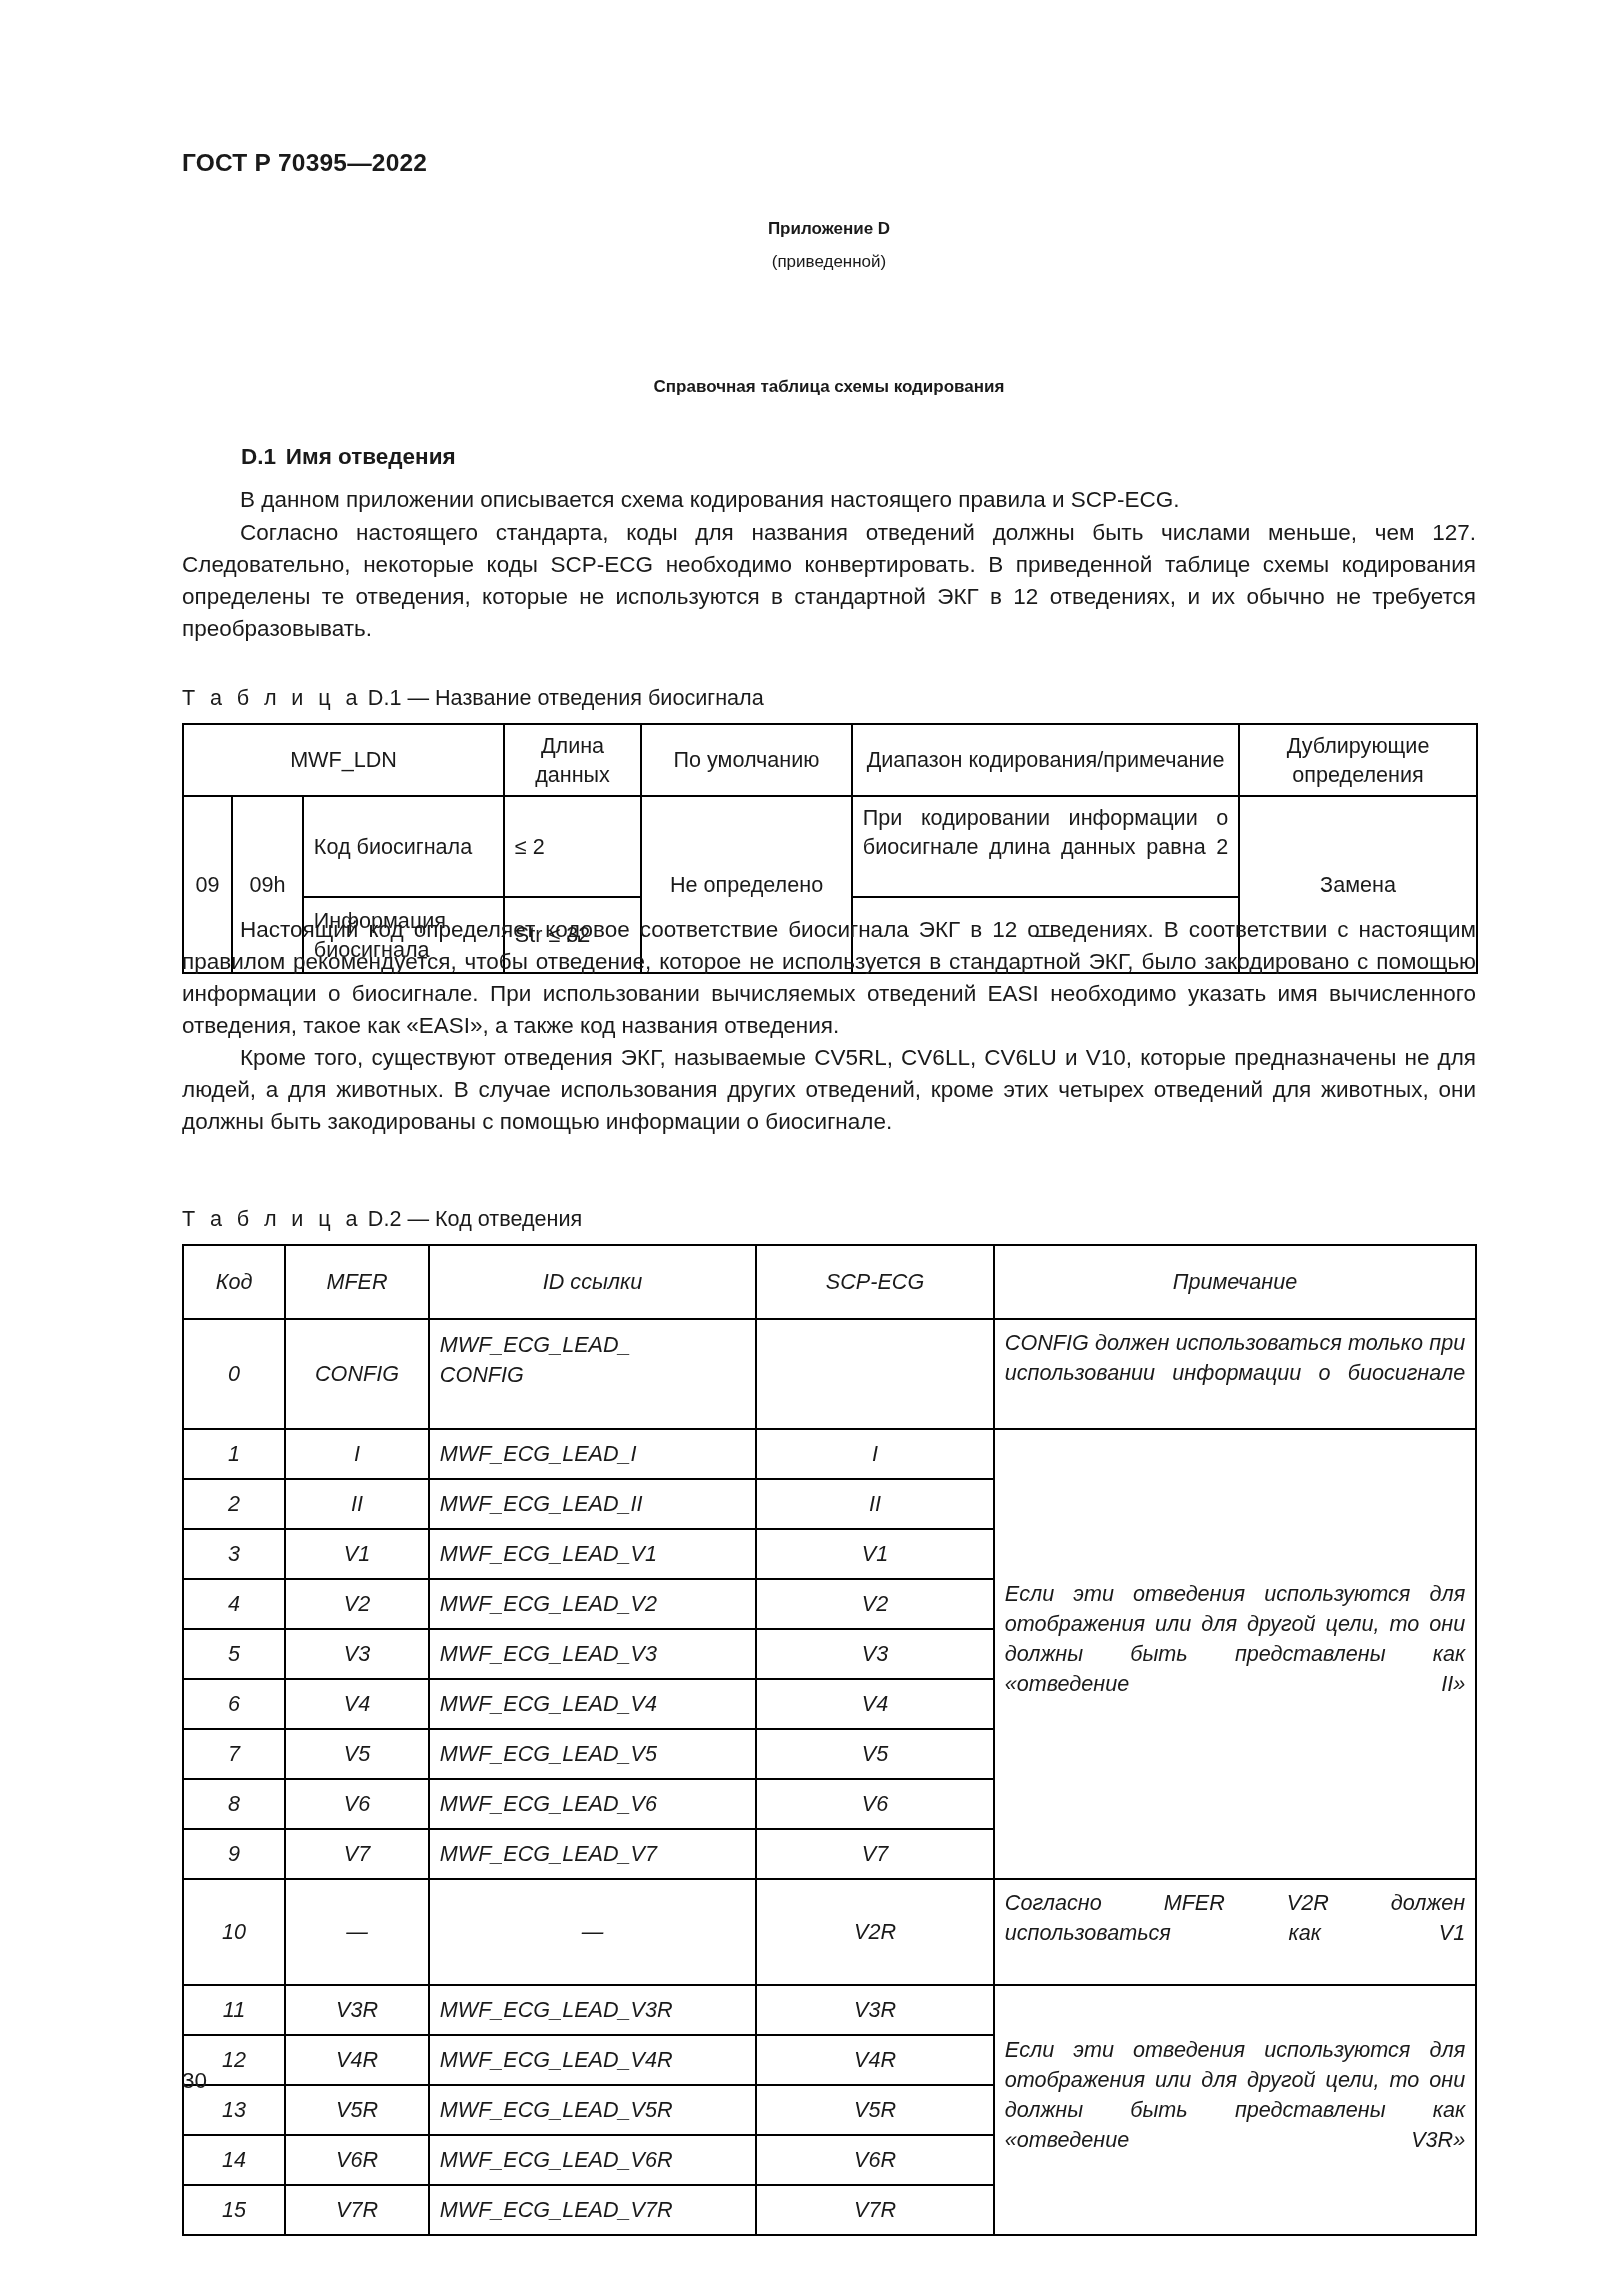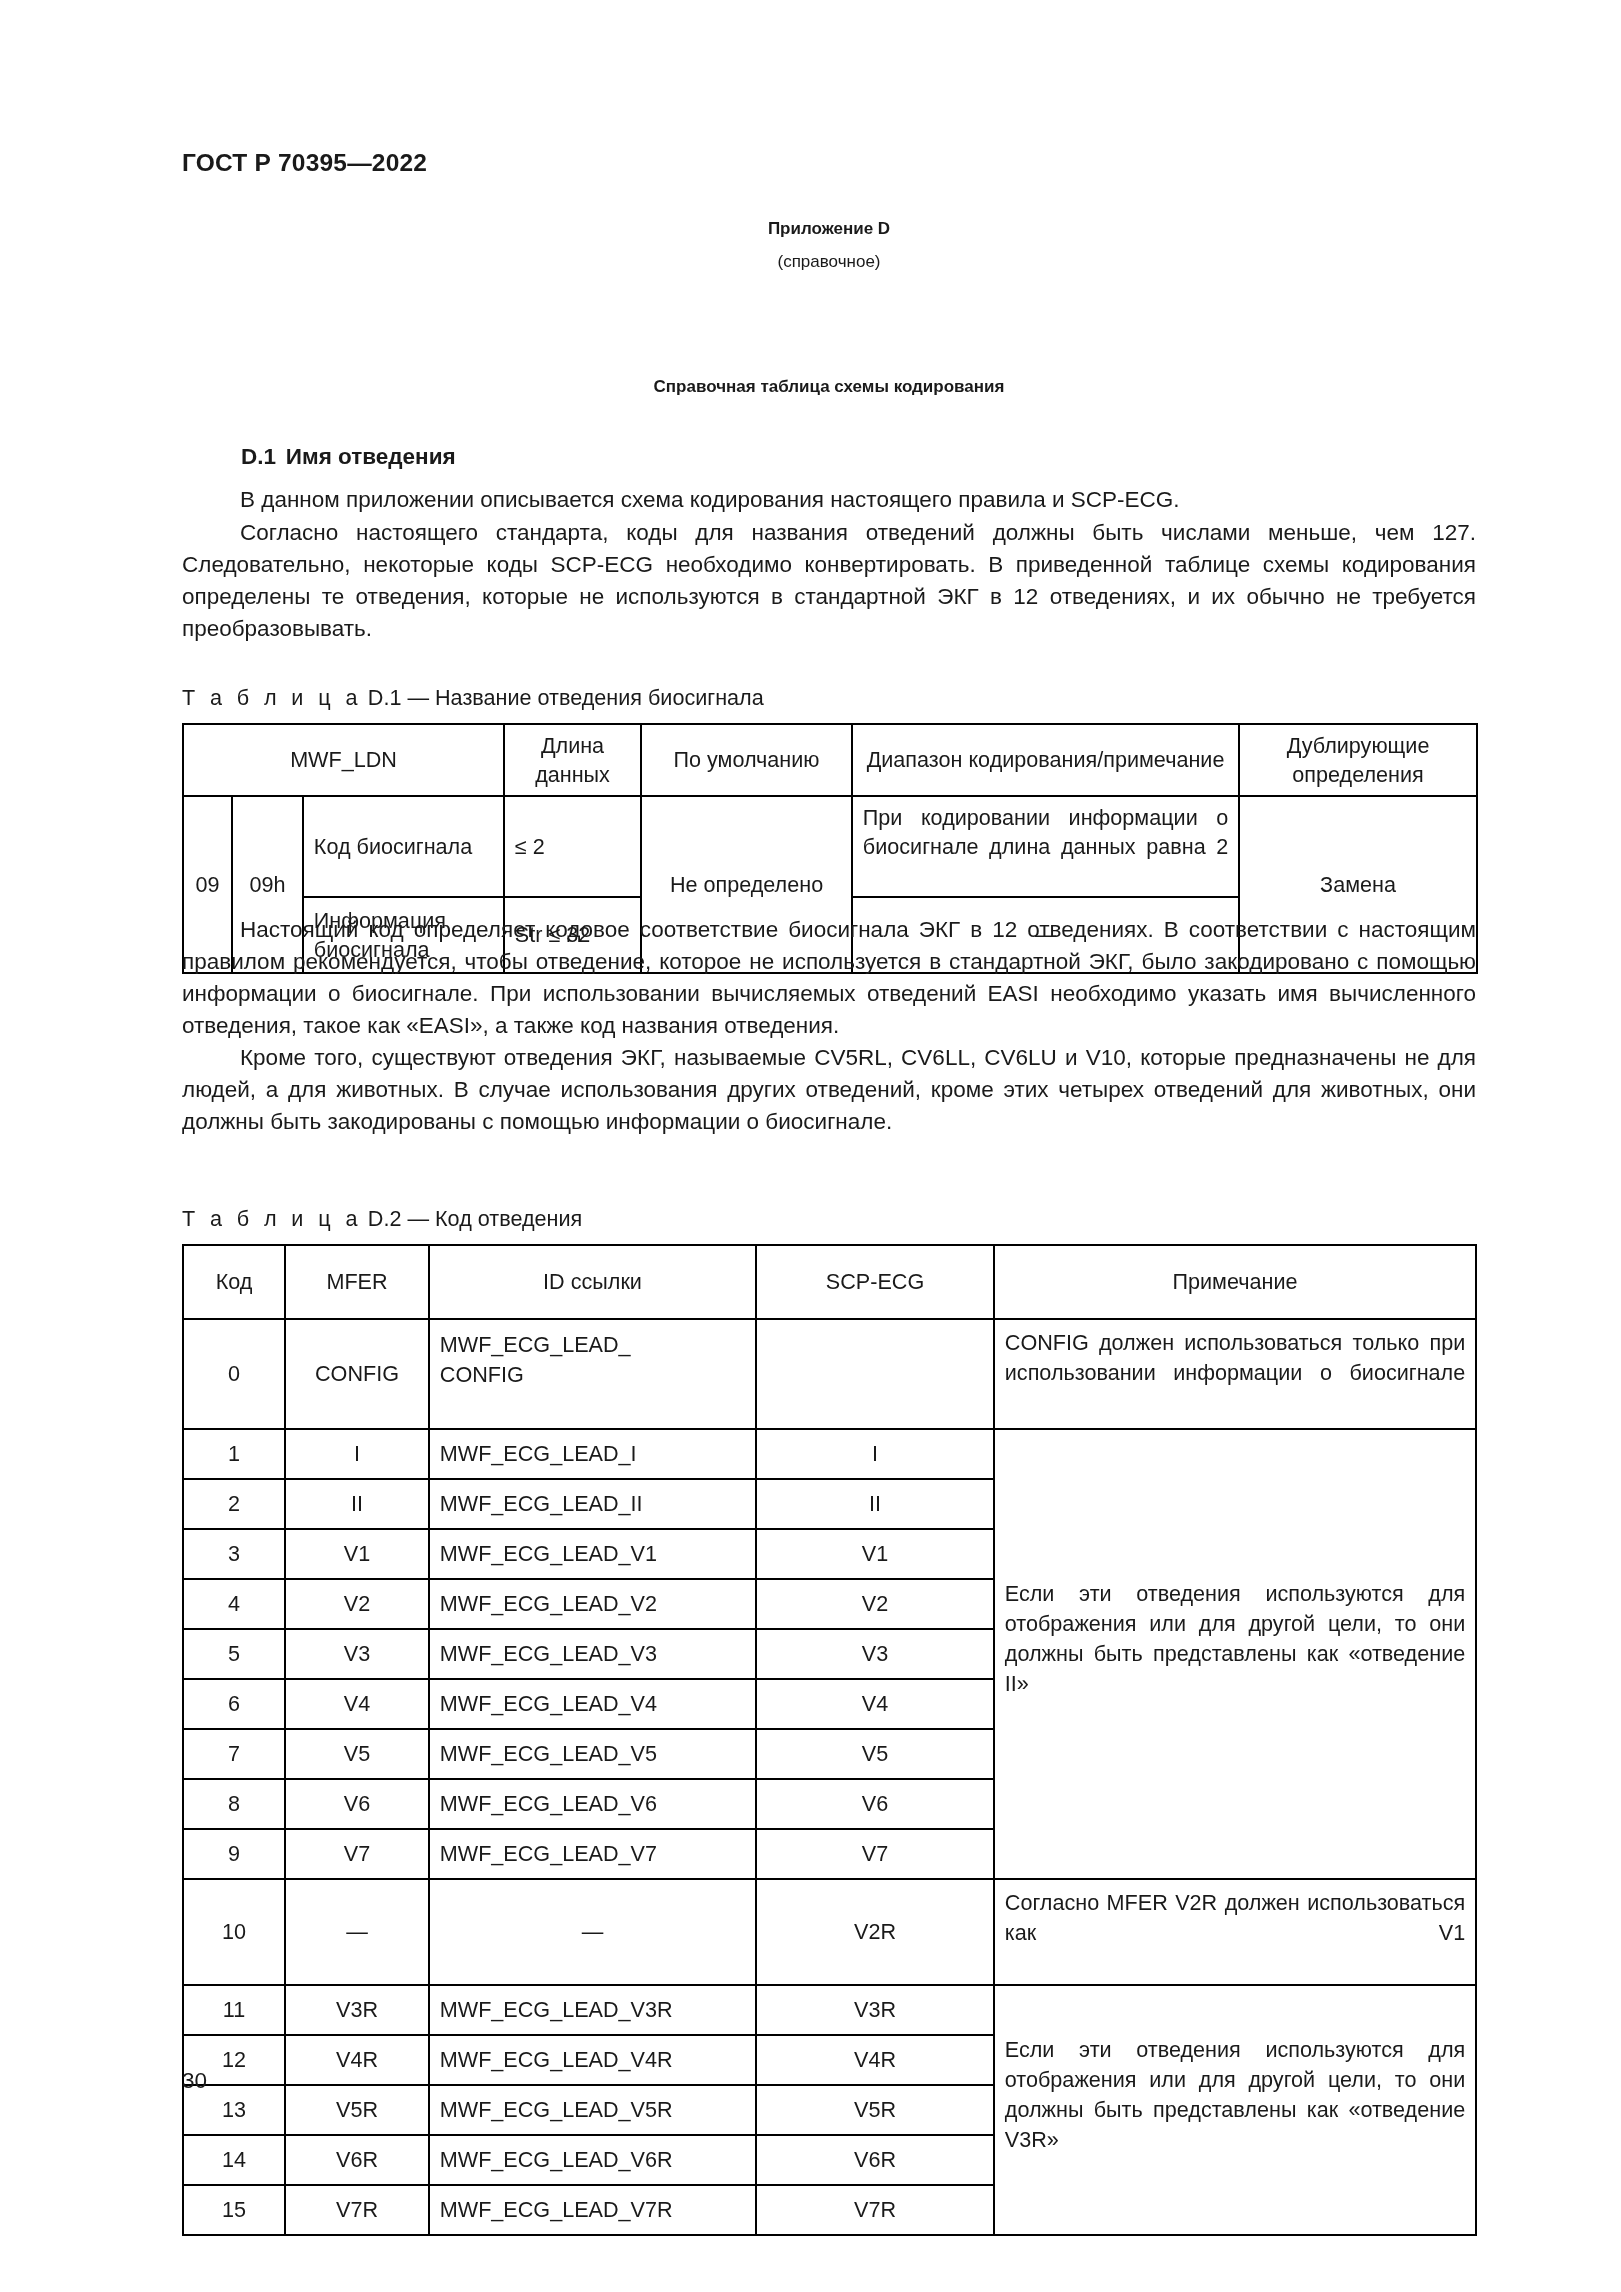--- a/index.html
+++ b/index.html
@@ -121,20 +121,21 @@
   .d1-h { height: 71px; }
   .d1-r1 { height: 78px; }
   .d1-r2 { height: 76px; }
 
   
   #table-d2 {
     position: absolute;
     left: 0px;
     top: 1244px;
     width: 1294px;
+    font-style: italic;
   }
   #table-d2 td { line-height: 30px; }
   .d2-head td { height: 74px; }
   .row-tall td { height: 110px; margin-left: 8px; }
   .row-norm td { height: 50px; }
   .row-10 td { height: 84px; }
 
   
   .folio {
     position: absolute;
@@ -146,21 +147,21 @@
 </head>
 <body>
 
 <div class="page">
   <div class="content">
 
     <div class="doc-header">ГОСТ Р 70395—2022</div>
 
     <div class="annex-block">
       <div>Приложение D</div>
-      <div class="annex-sub">(справочное)</div>
+      <div class="annex-sub">(приведенной)</div>
     </div>
 
     <div class="main-title">Справочная таблица схемы кодирования</div>
 
     <div class="sec-head">
       <span class="num">D.1</span><span>Имя отведения</span>
     </div>
 
     <div class="para p1"><span class="ind"></span><span>В данном приложении описывается схема кодирования настоящего правила и SCP-ECG.</span></div>
 

